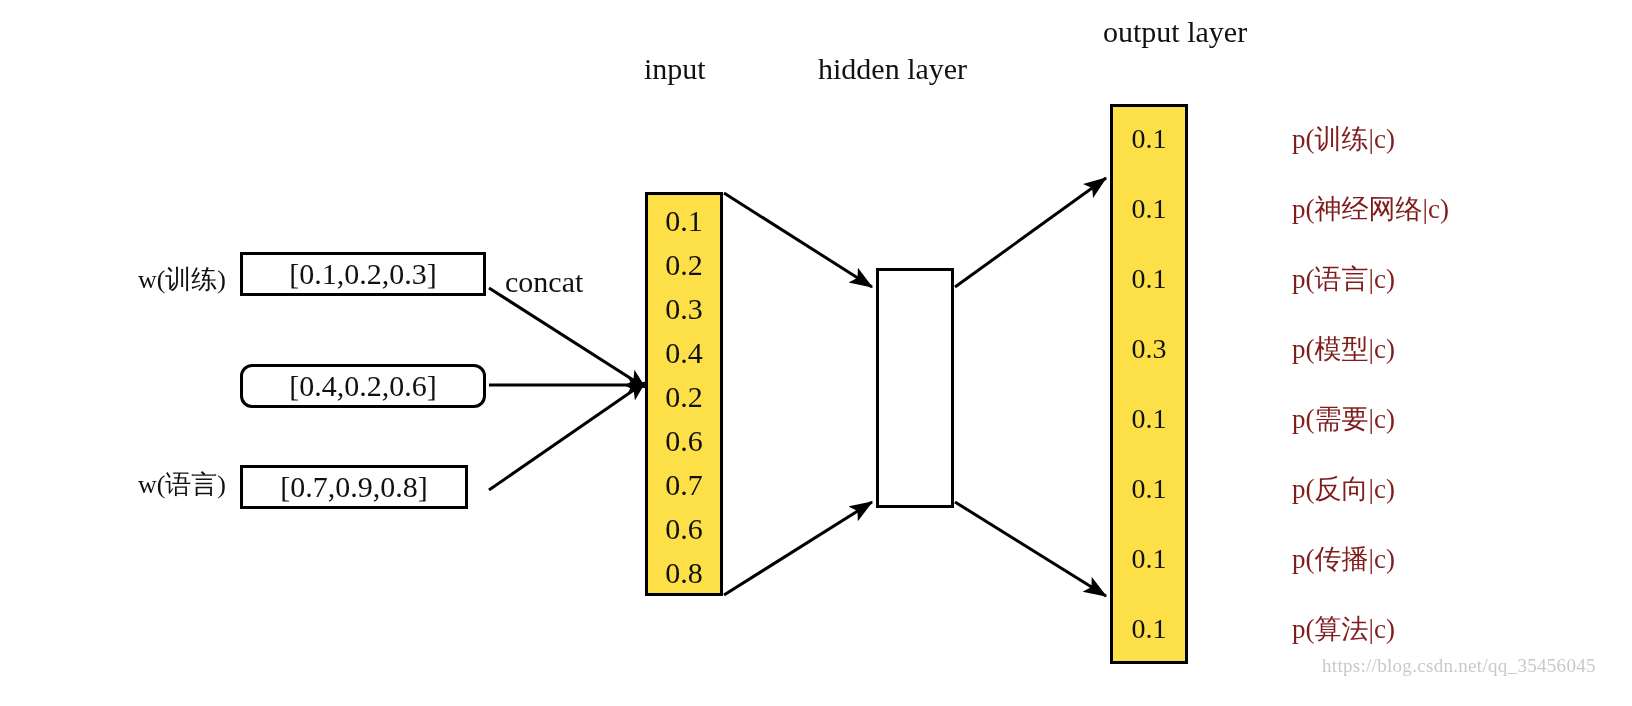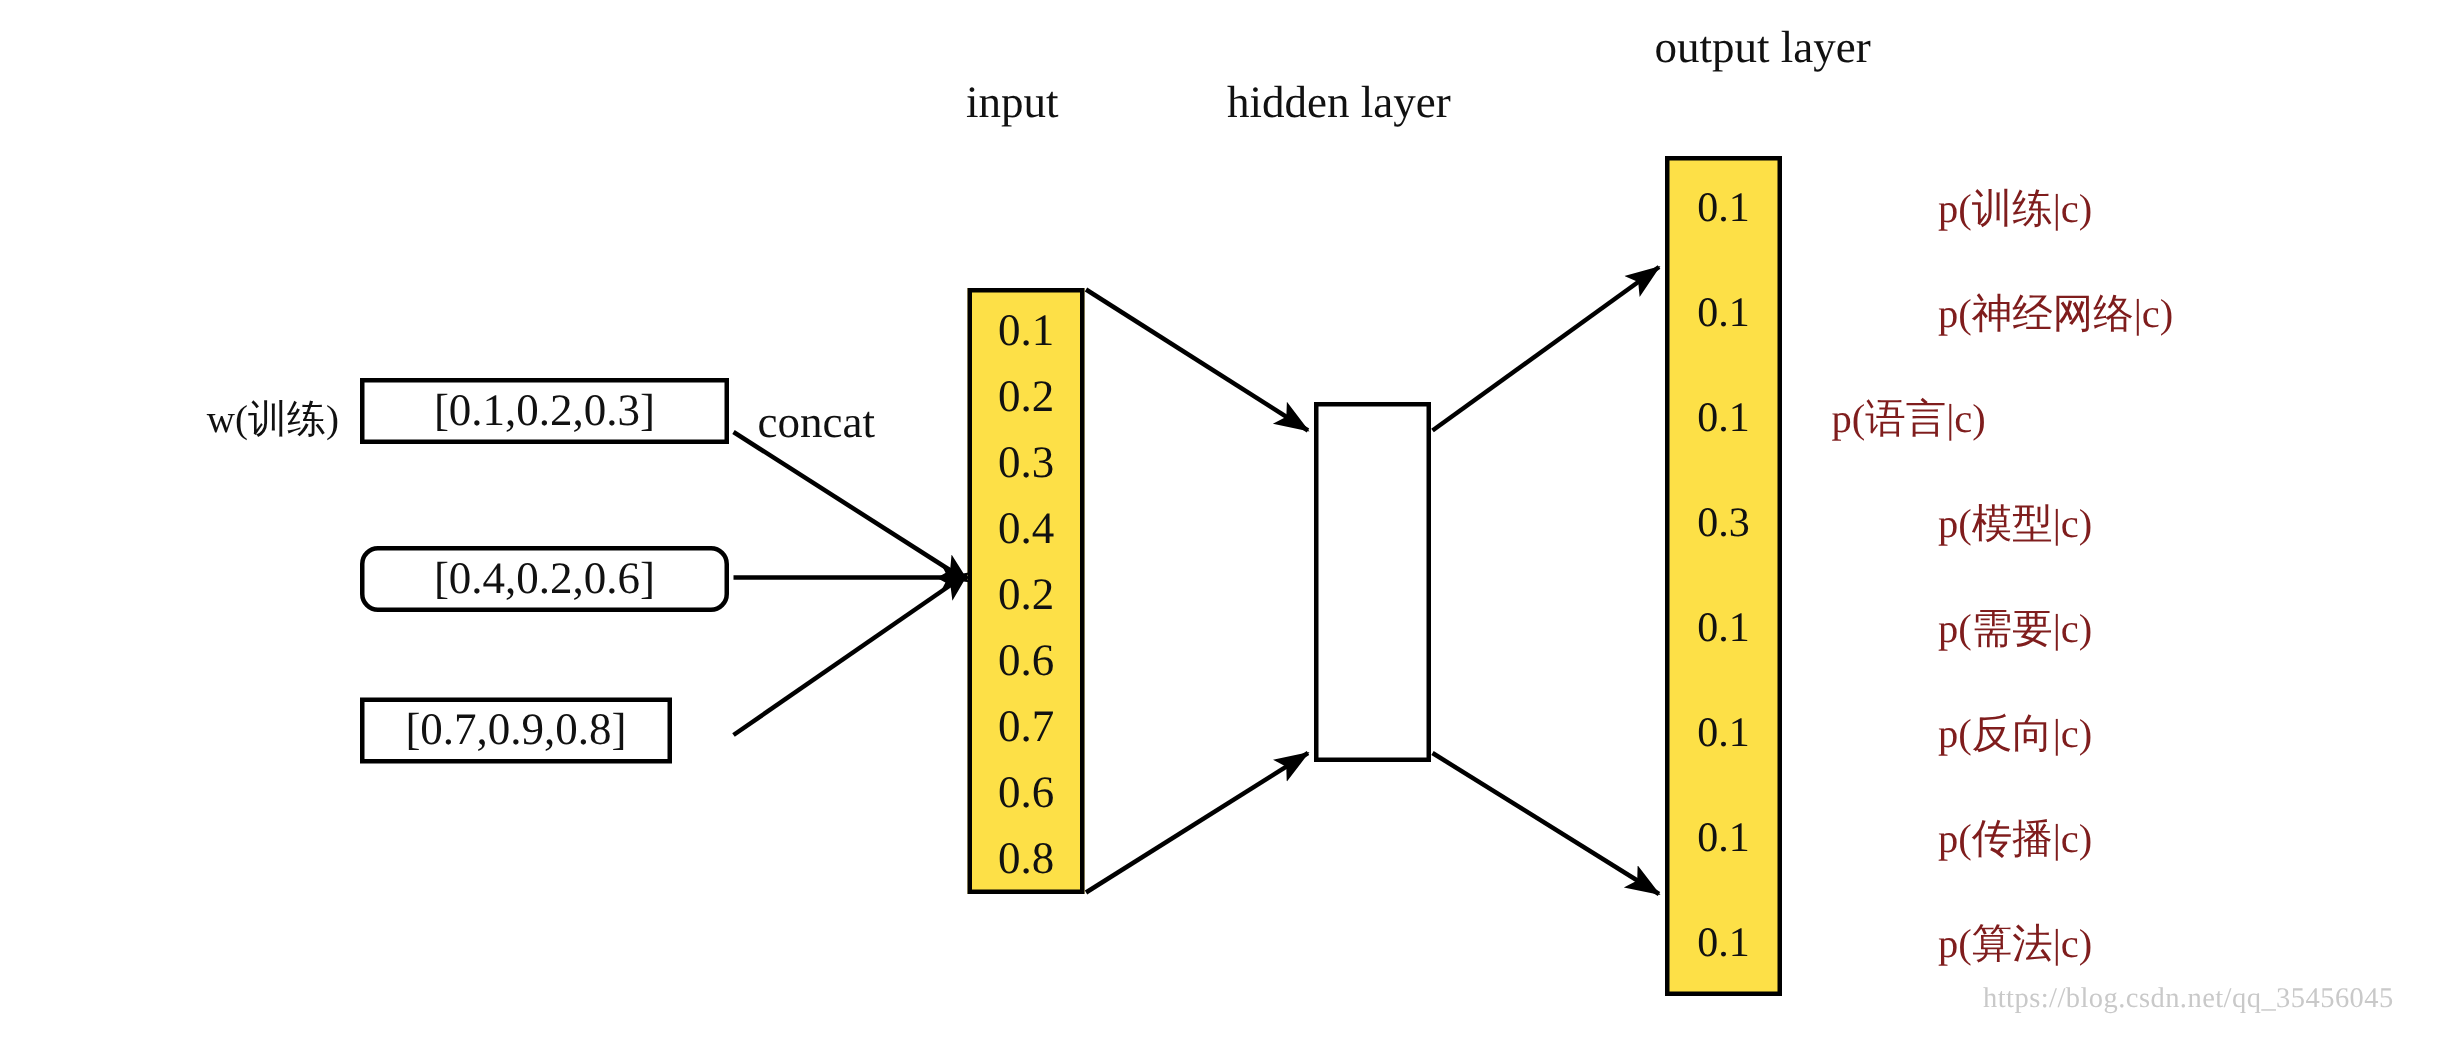--- a/index.html
+++ b/index.html
@@ -115,30 +115,31 @@
 
 <div id="canvas">
 
   <div class="abs layer-label" style="left:644px; top:54px;">input</div>
 
   <div class="abs layer-label" style="left:818px; top:54px;">hidden layer</div>
 
   <div class="abs layer-label" style="left:1103px; top:17px;">output layer</div>
 
   <div class="abs word-label" style="left:0px; top:267px; width:226px;">w(训练)</div>
+  <div class="abs word-label" style="left:0px; top:472px; width:226px;">w(语言)</div>
 
   <div class="abs vec-box" style="left:240px; top:252px; width:246px; height:44px;">
     <span>[0.1,0.2,0.3]</span>
   </div>
 
   <div class="abs vec-box" style="left:240px; top:364px; width:246px; height:44px;border-radius:12px;">
     <span>[0.4,0.2,0.6]</span>
   </div>
 
-  <div class="abs vec-box" style="left:240px; top:465px; width:208px; height:44px;">
+  <div class="abs vec-box" style="left:240px; top:465px; width:228px; height:44px;">
     <span>[0.7,0.9,0.8]</span>
   </div>
 
   <div class="abs concat-label" style="left:505px; top:267px;">concat</div>
 
   <div class="abs col-box" style="left:645px; top:192px; width:78px; height:404px;">
     <div class="col-cell" style="top:11px;">0.1</div>
     <div class="col-cell" style="top:55px;">0.2</div>
     <div class="col-cell" style="top:99px;">0.3</div>
     <div class="col-cell" style="top:143px;">0.4</div>
@@ -157,21 +158,21 @@
     <div class="out-cell" style="top:158px;">0.1</div>
     <div class="out-cell" style="top:228px;">0.3</div>
     <div class="out-cell" style="top:298px;">0.1</div>
     <div class="out-cell" style="top:368px;">0.1</div>
     <div class="out-cell" style="top:438px;">0.1</div>
     <div class="out-cell" style="top:508px;">0.1</div>
   </div>
 
   <div class="abs out-label" style="left:1256px; top:126px;">p(训练|c)</div>
   <div class="abs out-label" style="left:1256px; top:196px;">p(神经网络|c)</div>
-  <div class="abs out-label" style="left:1185px; top:266px;">p(语言|c)</div>
+  <div class="abs out-label" style="left:1256px; top:266px;">p(语言|c)</div>
   <div class="abs out-label" style="left:1256px; top:336px;">p(模型|c)</div>
   <div class="abs out-label" style="left:1256px; top:406px;">p(需要|c)</div>
   <div class="abs out-label" style="left:1256px; top:476px;">p(反向|c)</div>
   <div class="abs out-label" style="left:1256px; top:546px;">p(传播|c)</div>
   <div class="abs out-label" style="left:1256px; top:616px;">p(算法|c)</div>
 
   <svg id="arrows" viewBox="0 0 1632 706">
     <defs>
       <marker id="ah" markerWidth="9" markerHeight="9" refX="7.4" refY="3.1" orient="auto" markerUnits="strokeWidth">
         <path d="M0,0.2 L7.8,3.1 L0,6 L1.7,3.1 Z" fill="#000000"></path>

